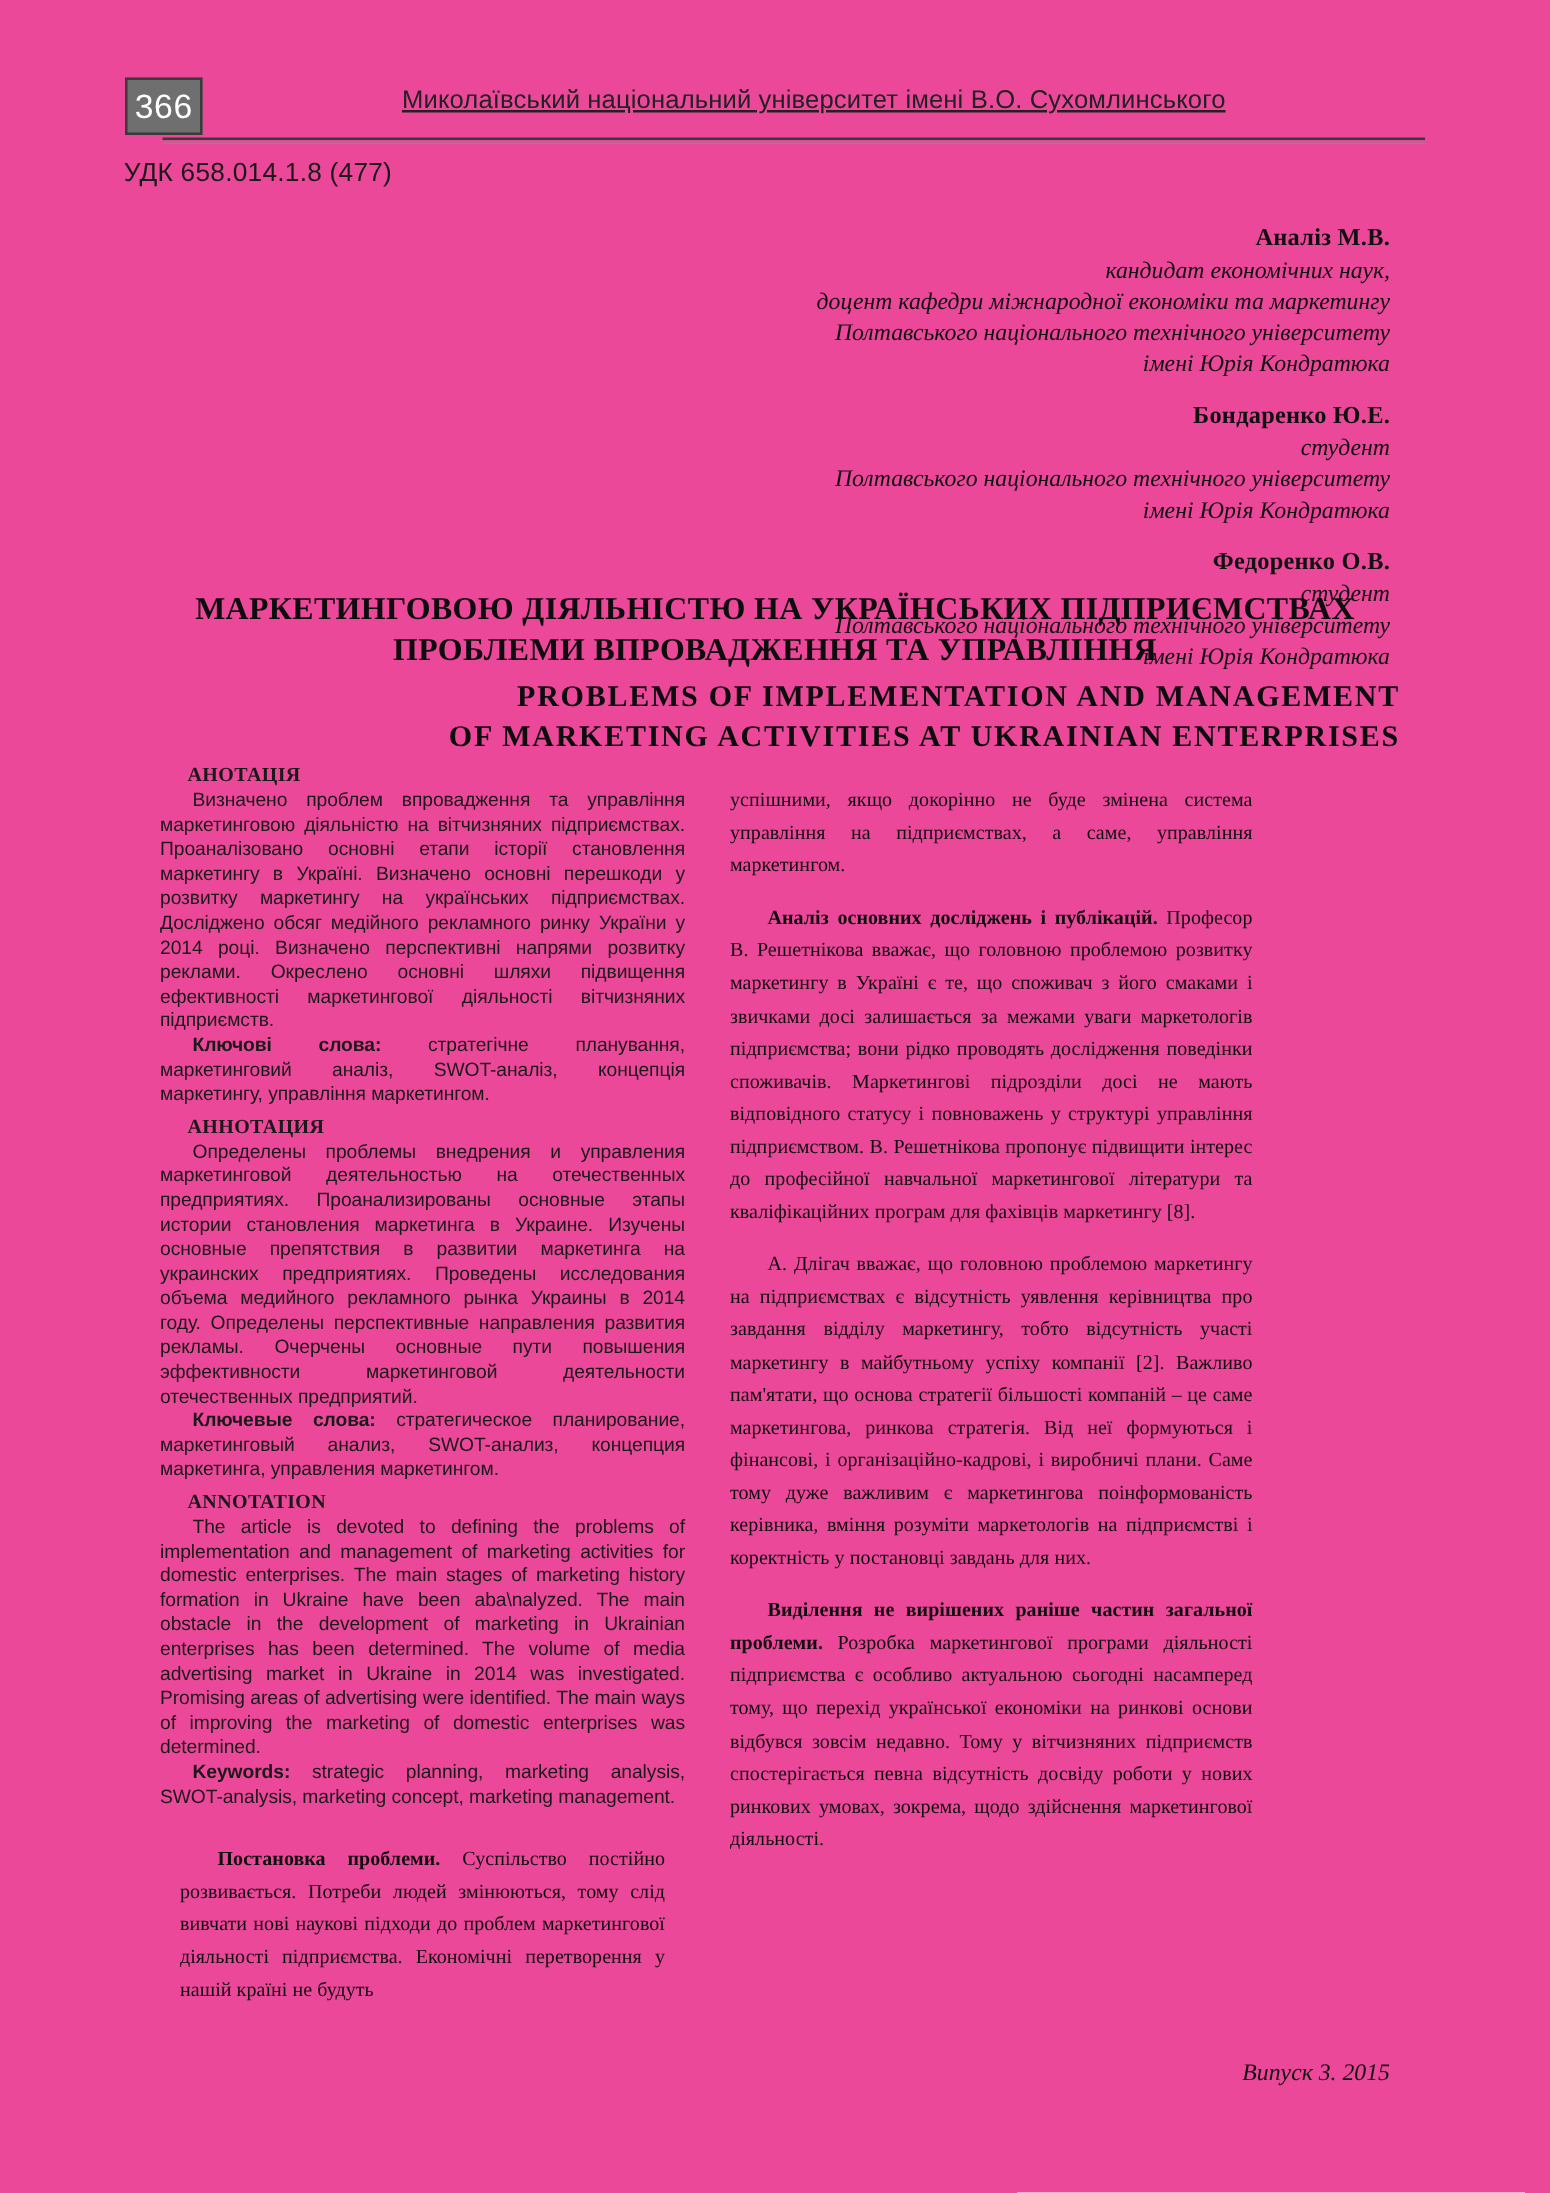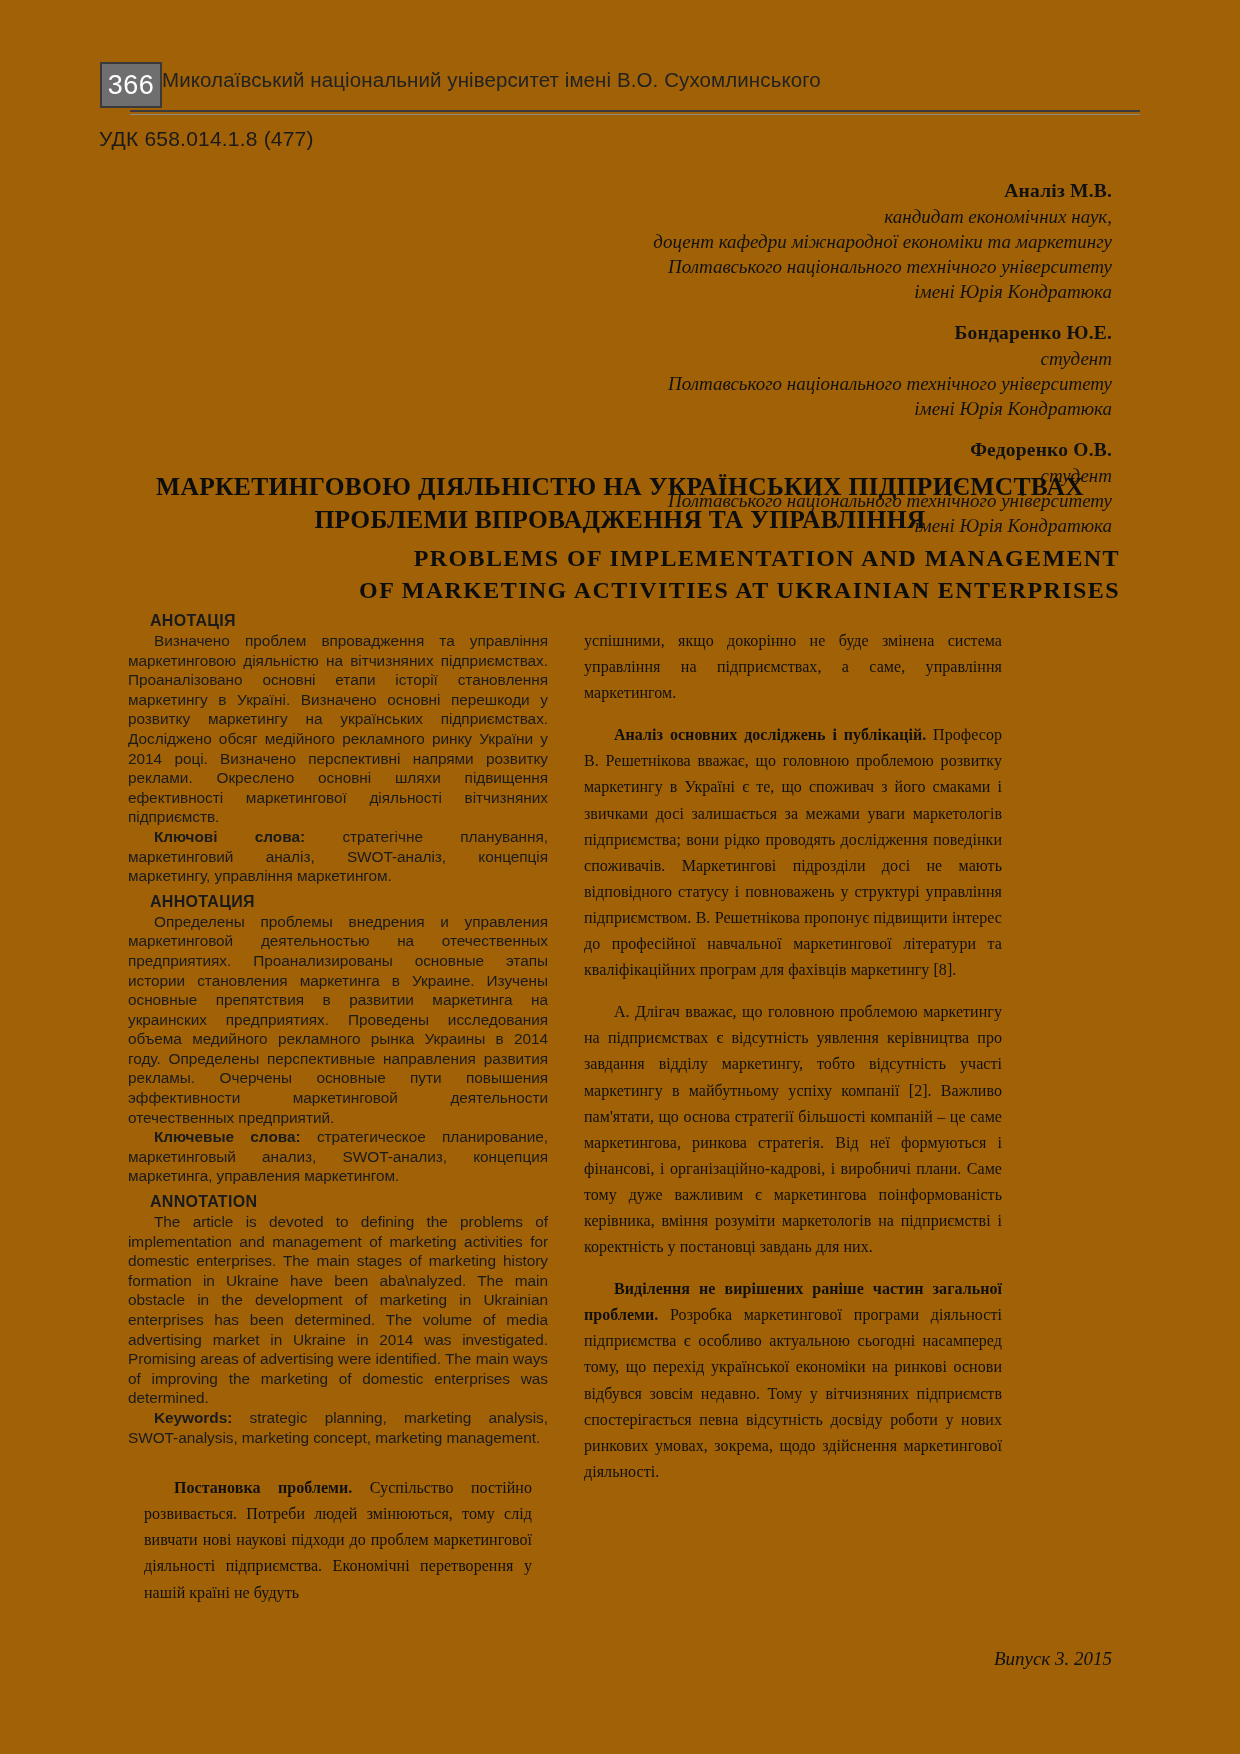--- a/index.html
+++ b/index.html
@@ -4,21 +4,21 @@
 <style>
   html, body {
     margin: 0;
     padding: 0;
     background: #ffffff;
   }
   .page {
     position: relative;
     width: 1240px;
     height: 1754px;
-    background: #a16207;
+    background: #ec4899;
     margin: 0 auto;
     overflow: hidden;
     font-family: "Liberation Sans", sans-serif;
     color: #1a1a1a;
   }
 
   
   .runhead {
     position: absolute;
     left: 100px;
@@ -47,24 +47,26 @@
     color: #ffffff;
     font-size: 27px;
     font-family: "Liberation Sans", sans-serif;
     letter-spacing: 0.5px;
   }
   .runhead-title {
     position: absolute;
     left: 62px;
     top: 6px;
     width: 978px;
+    text-align: center;
     font-size: 20.5px;
     font-family: "Liberation Sans", sans-serif;
     color: #222222;
     letter-spacing: 0.1px;
+    text-decoration: underline;
   }
   .runhead-rules {
     position: absolute;
     left: 30px;
     top: 48px;
     width: 1010px;
   }
   .rule-thick {
     height: 2px;
     background: #3a3a3a;
@@ -146,21 +148,21 @@
   .col-left {
     left: 128px;
     width: 420px;
   }
   .col-right {
     left: 568px;
     width: 450px;
   }
 
   .abs-head {
-    font-family: Liberation Sans, sans-serif;
+    font-family: Liberation Serif, serif;
     font-weight: bold;
     font-size: 16px;
     margin: 0 0 1px 22px;
     letter-spacing: 0.3px;
   }
   .abs-p {
     font-family: "Liberation Sans", sans-serif;
     font-size: 15.4px;
     line-height: 19.6px;
     text-align: justify;

